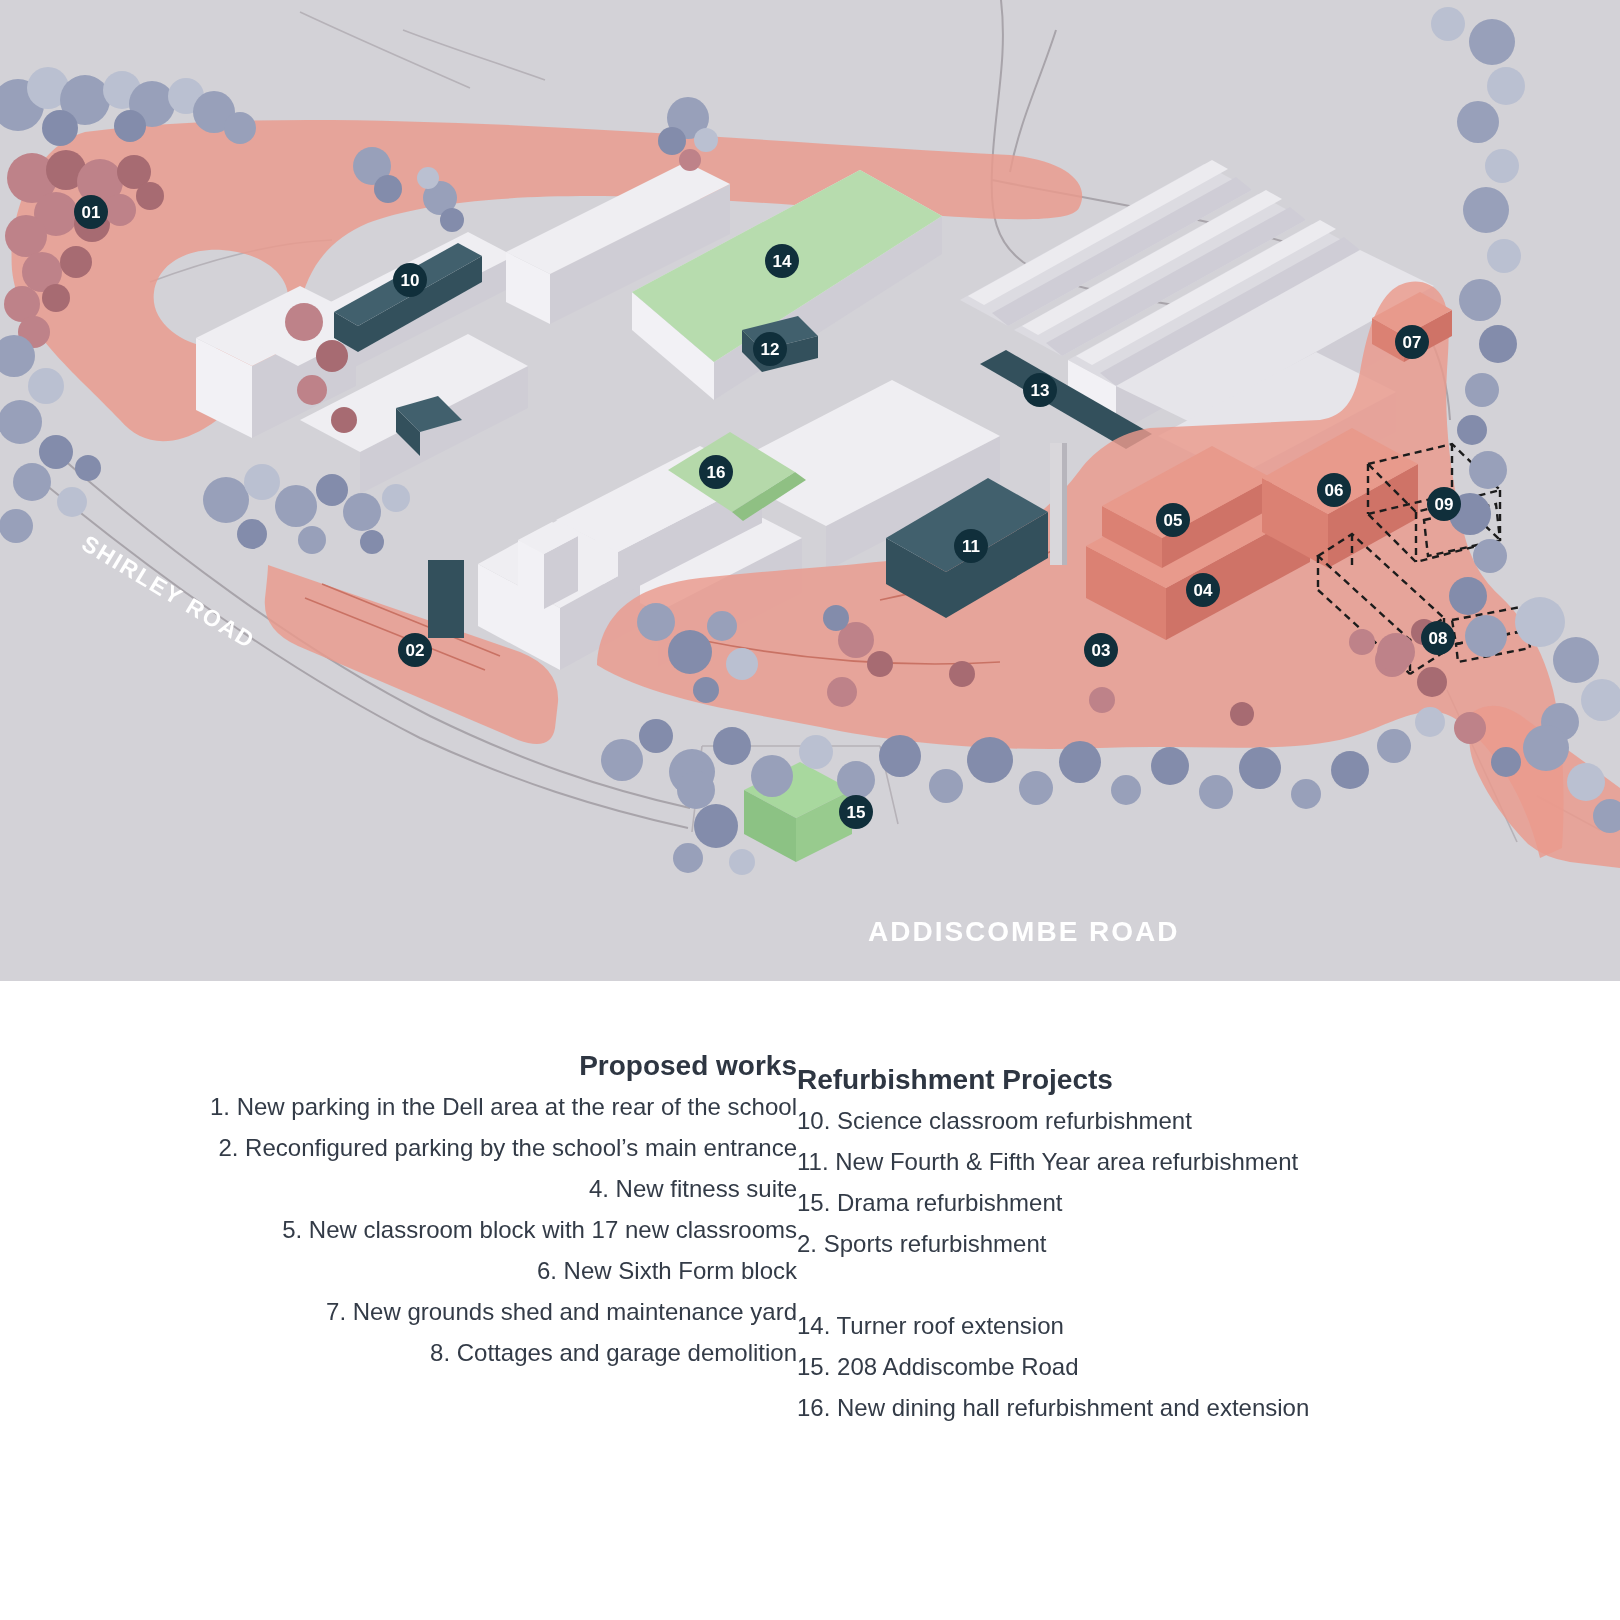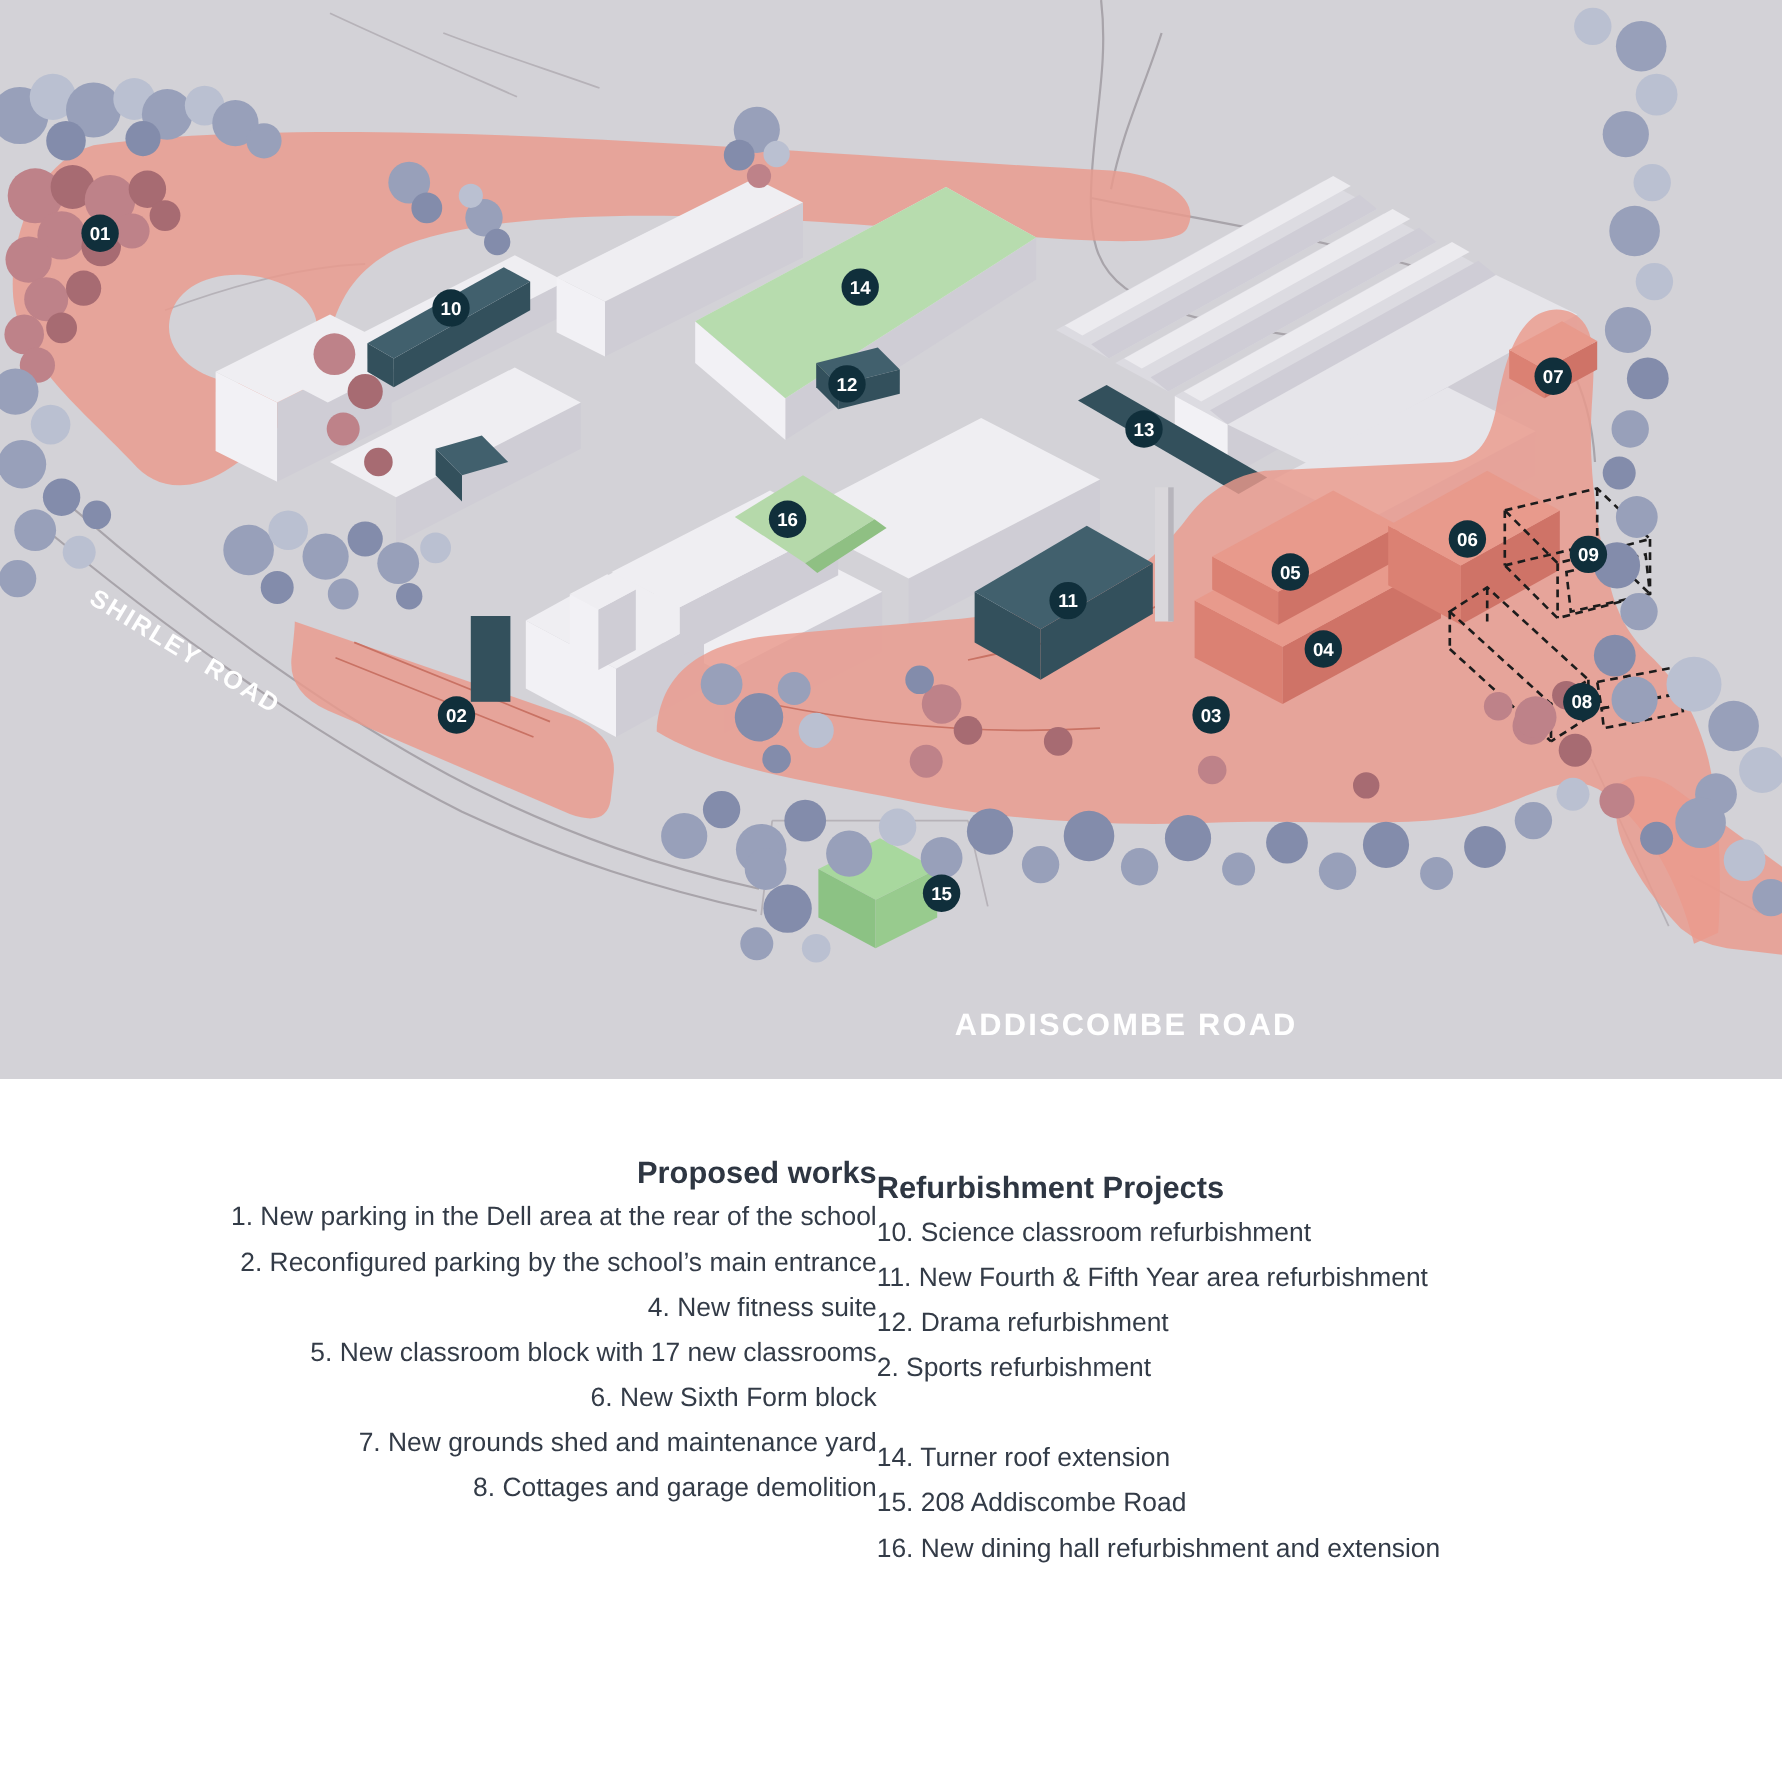--- a/index.html
+++ b/index.html
@@ -403,21 +403,21 @@
       <div class="li">4. New fitness suite</div>
       <div class="li">5. New classroom block with 17 new classrooms</div>
       <div class="li">6. New Sixth Form block</div>
       <div class="li">7. New grounds shed and maintenance yard</div>
       <div class="li">8. Cottages and garage demolition</div>
     </div>
     <div class="col right">
       <h3>Refurbishment Projects</h3>
       <div class="li">10. Science classroom refurbishment</div>
       <div class="li">11. New Fourth &amp; Fifth Year area refurbishment</div>
-      <div class="li">12. Drama refurbishment</div>
+      <div class="li">15. Drama refurbishment</div>
       <div class="li">2. Sports refurbishment</div>
       <div class="spacer"></div>
       <div class="li">14. Turner roof extension</div>
       <div class="li">15. 208 Addiscombe Road</div>
       <div class="li">16. New dining hall refurbishment and extension</div>
     </div>
   </div>
 </div>
 
 </body></html>

